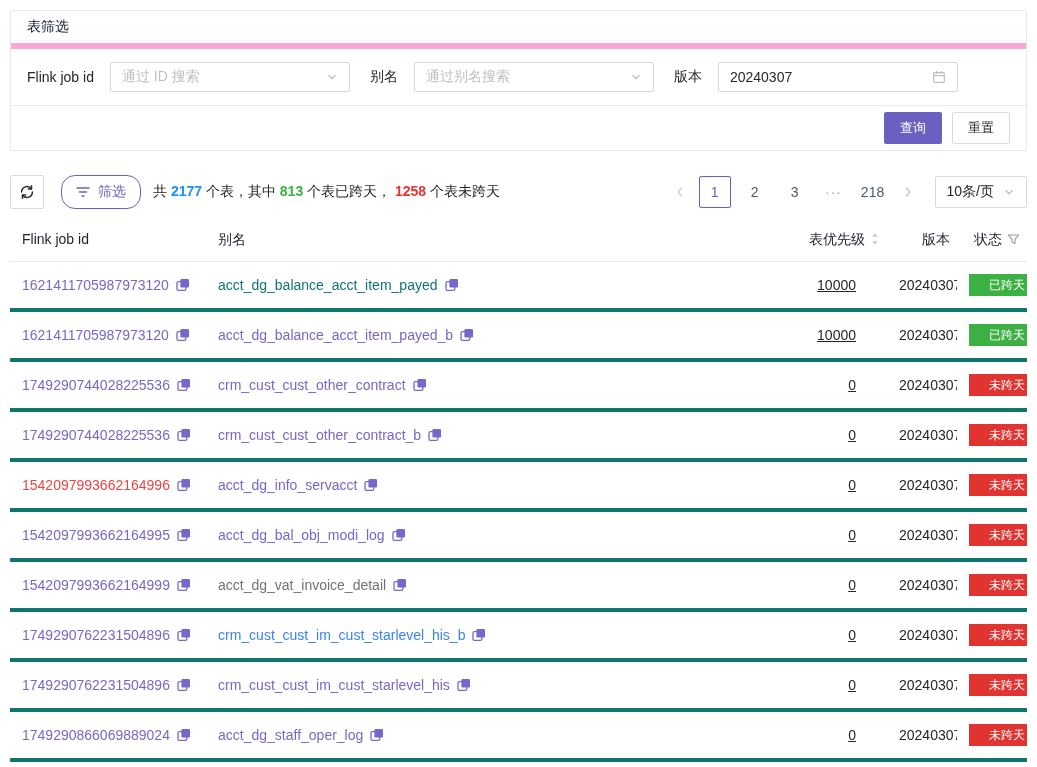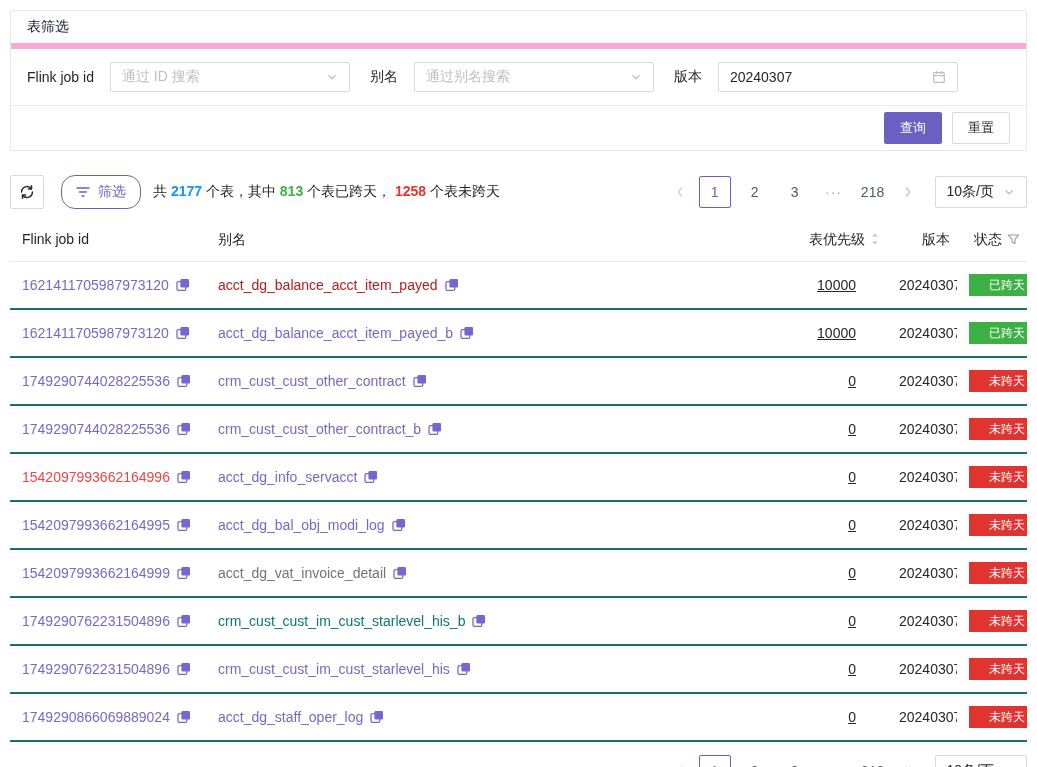--- a/index.html
+++ b/index.html
@@ -37,21 +37,21 @@
   .pg-item{min-width:30px;height:30px;display:flex;align-items:center;justify-content:center;border:1px solid transparent;
            border-radius:2px;color:#4e5969;cursor:pointer;}
   .pg-item.active{background:#fff;}
   .pg-ellipsis{min-width:30px;text-align:center;color:#a0a6ad;letter-spacing:1px;}
   .size-select{height:32px;box-sizing:border-box;border:1px solid #d9d9d9;border-radius:2px;display:flex;align-items:center;
                gap:9px;padding:0 11px;margin-left:8px;background:#fff;cursor:pointer;}
 
   
   table{width:100%;border-collapse:collapse;table-layout:fixed;margin-top:8px;}
   th{font-weight:500;color:#1d2129;text-align:left;padding:12px;line-height:20px;border-bottom:1px solid #e8e8e8;}
-  td{padding:12px;line-height:20px;border-bottom:2px solid #0f766e;overflow:hidden;white-space:nowrap;}
+  td{padding:12px;line-height:20px;border-bottom:4px solid #0f766e;overflow:hidden;white-space:nowrap;}
   .th-right{text-align:right;}
   .th-flex{display:inline-flex;align-items:center;gap:5px;}
   .td-priority{text-align:right;padding-right:31px;text-decoration:underline;}
   .th-priority{padding-right:7px;}
   .td-version{text-align:right;padding-right:7px;}
   .th-version{padding-right:7px;}
   .td-status{text-align:right;padding-right:12px;}
   .th-status{padding-right:7px;}
   .link-wrap{display:inline-flex;align-items:center;gap:7px;}
   .link{cursor:pointer;}
@@ -180,21 +180,21 @@
     <tbody id="table-body">
         <tr>
           <td><span class="link-wrap">
               <span class="link" style="color:#7568cc">1621411705987973120</span>
               <svg class="copy-ic" width="14" height="14" viewBox="0 0 14 14">
                 <rect x="1" y="3.6" width="8.8" height="8.8" rx="1.3" fill="none" stroke="#7568cc" stroke-width="1.3"></rect>
                 <rect x="4.4" y="1" width="8.6" height="8.6" rx="1.3" fill="#7568cc"></rect>
               </svg>
             </span></td>
           <td><span class="link-wrap">
-              <span class="link" style="color:#b91c1c">acct_dg_balance_acct_item_payed</span>
+              <span class="link" style="color:#0f766e">acct_dg_balance_acct_item_payed</span>
               <svg class="copy-ic" width="14" height="14" viewBox="0 0 14 14">
                 <rect x="1" y="3.6" width="8.8" height="8.8" rx="1.3" fill="none" stroke="#7568cc" stroke-width="1.3"></rect>
                 <rect x="4.4" y="1" width="8.6" height="8.6" rx="1.3" fill="#7568cc"></rect>
               </svg>
             </span></td>
           <td class="td-priority">10000</td>
           <td class="td-version">20240307</td>
           <td class="td-status"><span class="badge" style="background:#3db043">已跨天</span></td>
         </tr>
         <tr>
@@ -313,21 +313,21 @@
         </tr>
         <tr>
           <td><span class="link-wrap">
               <span class="link" style="color:#7568cc">1749290762231504896</span>
               <svg class="copy-ic" width="14" height="14" viewBox="0 0 14 14">
                 <rect x="1" y="3.6" width="8.8" height="8.8" rx="1.3" fill="none" stroke="#7568cc" stroke-width="1.3"></rect>
                 <rect x="4.4" y="1" width="8.6" height="8.6" rx="1.3" fill="#7568cc"></rect>
               </svg>
             </span></td>
           <td><span class="link-wrap">
-              <span class="link" style="color:#0f766e">crm_cust_cust_im_cust_starlevel_his_b</span>
+              <span class="link" style="color:#3b82f6">crm_cust_cust_im_cust_starlevel_his_b</span>
               <svg class="copy-ic" width="14" height="14" viewBox="0 0 14 14">
                 <rect x="1" y="3.6" width="8.8" height="8.8" rx="1.3" fill="none" stroke="#7568cc" stroke-width="1.3"></rect>
                 <rect x="4.4" y="1" width="8.6" height="8.6" rx="1.3" fill="#7568cc"></rect>
               </svg>
             </span></td>
           <td class="td-priority">0</td>
           <td class="td-version">20240307</td>
           <td class="td-status"><span class="badge" style="background:#e13430">未跨天</span></td>
         </tr>
         <tr>

